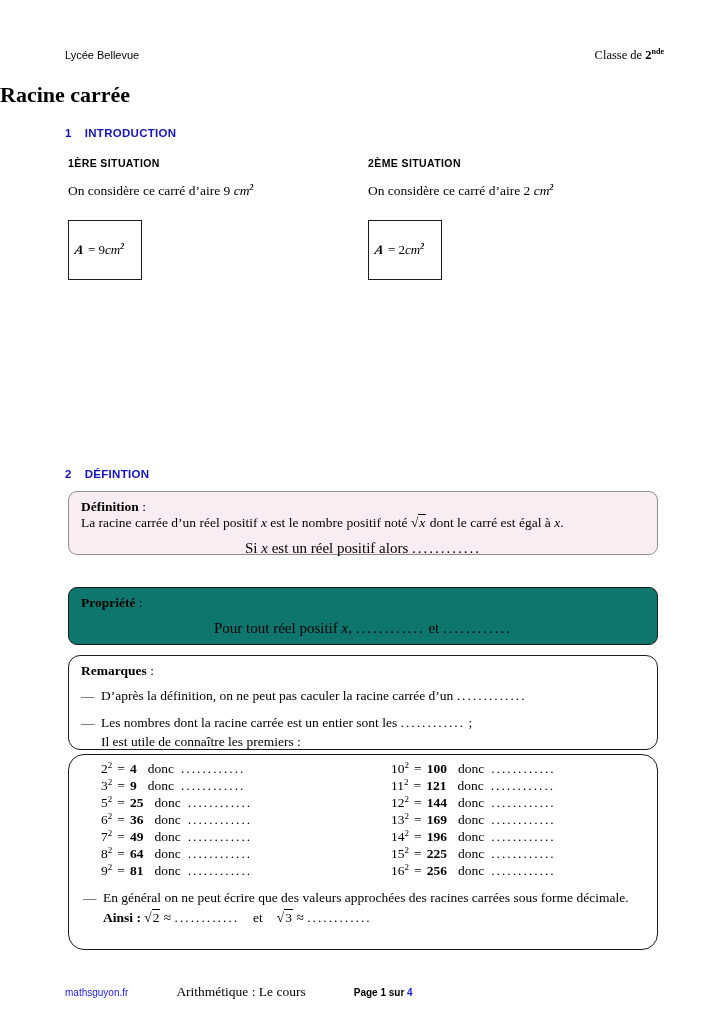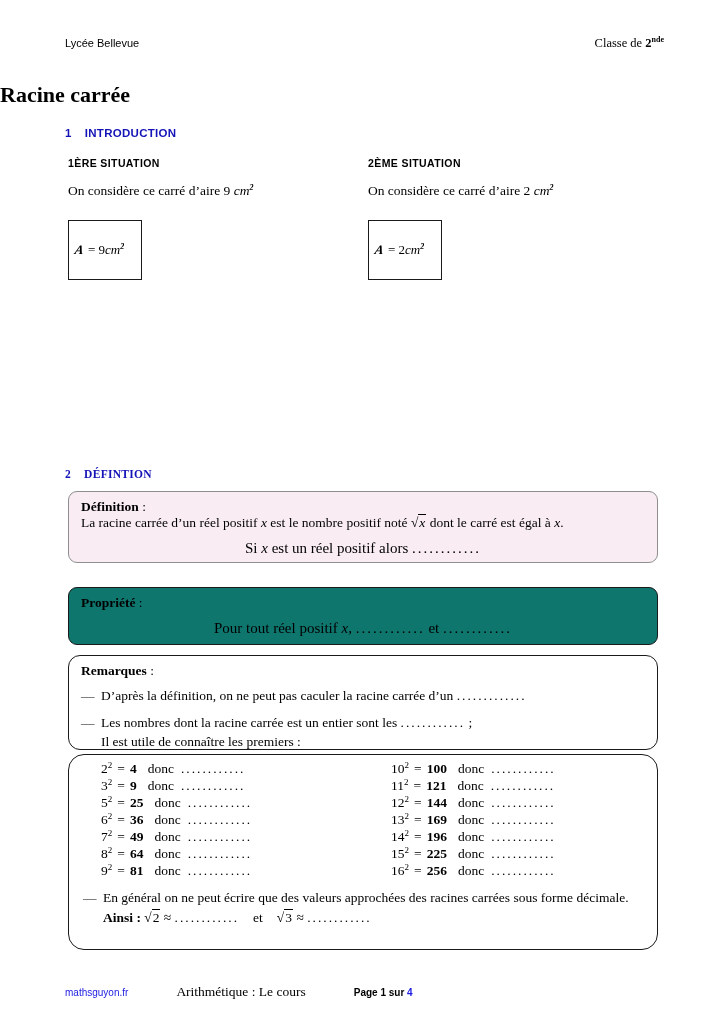--- a/index.html
+++ b/index.html
@@ -1,42 +1,42 @@
 <!DOCTYPE html>
 <html><head>
 <meta charset="utf-8">
 <style>
   html,body{margin:0;padding:0;background:#e8e8e8;}
   .page{position:relative;width:724px;height:1024px;margin:0 auto;background:#ffffff;
         font-family:"Liberation Serif",serif;color:#000;overflow:hidden;}
   .abs{position:absolute;}
   
-  .header{top:36px;left:65px;right:60px;display:flex;justify-content:space-between;align-items:baseline;}
+  .header{top:48px;left:65px;right:60px;display:flex;justify-content:space-between;align-items:baseline;}
   .school{font-family:"Liberation Sans",sans-serif;font-size:11px;}
   .classe{font-size:12.5px;}
   .classe .grade{font-weight:bold;}
   sup.small{font-size:8px;vertical-align:super;line-height:0;font-weight:bold;}
   
   .title{top:82px;left:0;width:724px;text-align:left;font-size:22px;font-weight:bold;}
   
   .section{font-family:"Liberation Sans",sans-serif;font-weight:bold;font-size:11.5px;letter-spacing:.3px;}
   .section .num{margin-right:13px;}
   .sec1{top:127px;left:65px;}
-  .sec2{top:468px;left:65px;font-family:Liberation Serif, serif;}
+  .sec2{top:468px;left:65px;}
   
   .intro{top:157px;left:68px;width:592px;display:grid;grid-template-columns:300px 1fr;}
   .sit-heading{font-family:"Liberation Sans",sans-serif;font-weight:bold;font-size:10.5px;letter-spacing:.4px;color:#000;}
   .sit-text{margin-top:14px;font-size:13.5px;}
   .it{font-style:italic;}
   .area-box{margin-top:21px;width:66px;height:58px;border:1.5px solid #1a1a1a;
             display:flex;align-items:center;padding-left:6px;font-size:13px;}
   .script-a{font-style:italic;font-weight:bold;display:inline-block;transform:skewX(-10deg);margin-right:1px;}
   
   .box{left:68px;width:590px;box-sizing:border-box;border-radius:9px;padding:7px 12px;font-size:13.5px;}
-  .def-box{top:491px;height:72px;background:#f9edf3;border:1px solid #8f8f8f;}
+  .def-box{top:491px;height:64px;background:#f9edf3;border:1px solid #8f8f8f;}
   .prop-box{top:587px;height:58px;background:#0f766e;border:1px solid #1a1a1a;}
   .rem-box{top:655px;height:95px;background:#fff;border:1px solid #1a1a1a;border-radius:12px;}
   .sq-box{top:754px;height:196px;background:#fff;border:1px solid #1a1a1a;border-radius:16px;padding:3px 14px;}
   .box-label{font-weight:bold;}
   .center-line{text-align:center;font-size:15px;margin-top:9px;}
   .dots{letter-spacing:2px;}
   .root-arg{border-top:1px solid #000;font-style:italic;padding:0 1px;}
   
   .rem-item{display:flex;margin-top:7px;line-height:1.45;}
   .dash{width:20px;flex:none;color:#333;}

